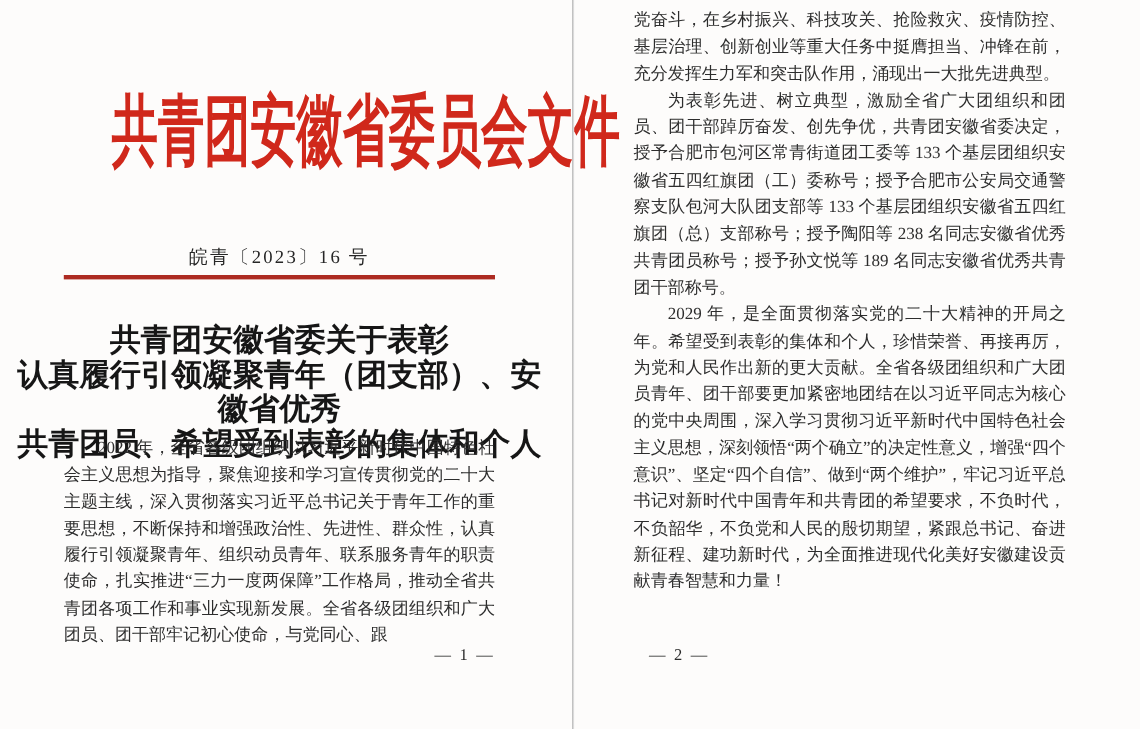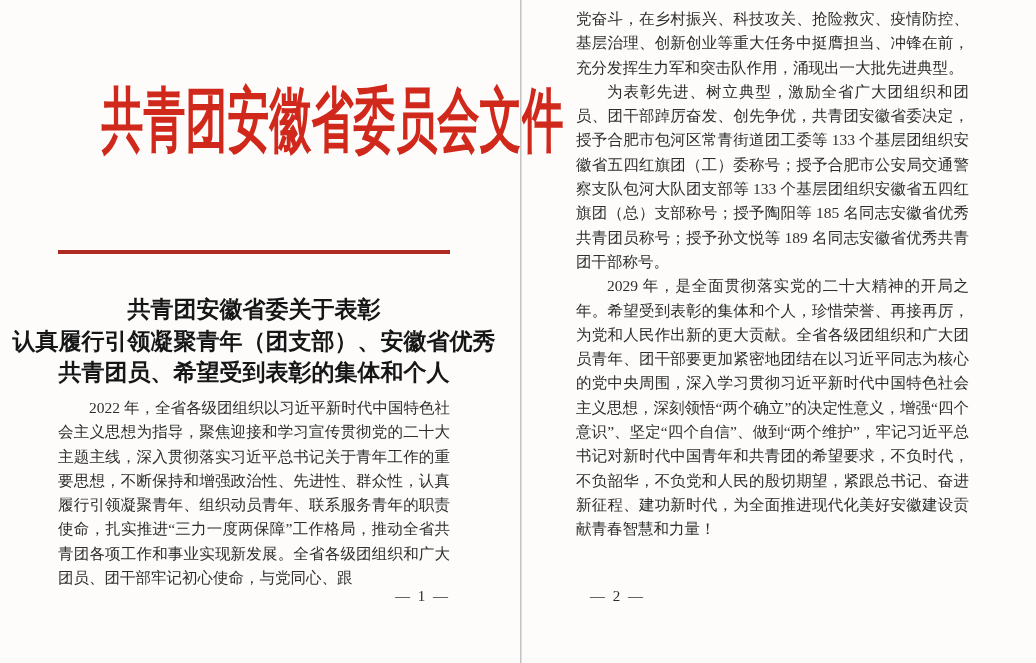--- a/index.html
+++ b/index.html
@@ -33,21 +33,21 @@
   .docnum{
     position:absolute;top:222px;left:0;width:508px;
     text-align:center;font-size:17px;letter-spacing:2px;color:#262626;
   }
   .redline{
     position:absolute;top:250px;left:58px;width:392px;height:4px;
     background:var(--rule-red);
   }
   .title{
     position:absolute;top:294px;left:6px;width:496px;
-    text-align:center;font-size:23px;font-weight:bold;
+    text-align:center;font-size:28px;font-weight:bold;
     line-height:31.5px;color:#161616;
   }
   .bodytext{
     position:absolute;
     font-size:15.5px;line-height:24.3px;color:var(--body-text);
     text-align:justify;
   }
   .body1{top:396px;left:58px;width:392px;}
   .body2{top:7px;left:54px;width:393px;}
   .para{margin:0;padding:0;}
@@ -58,36 +58,37 @@
   .pn1{left:58px;width:392px;text-align:right;}
   .pn2{left:68px;text-align:left;}
 </style>
 </head>
 <body>
 
 <div class="canvas">
 
   <div class="page page1">
     <div class="letterhead">共青团安徽省委员会文件</div>
+    <div class="docnum">皖青〔2023〕16 号</div>
     <div class="redline"></div>
     <div class="title">
       <div>共青团安徽省委关于表彰</div>
       <div>认真履行引领凝聚青年（团支部）、安徽省优秀</div>
       <div>共青团员、希望受到表彰的集体和个人</div>
     </div>
     <div class="bodytext body1">
         <p class="para indent">2022 年，全省各级团组织以习近平新时代中国特色社会主义思想为指导，聚焦迎接和学习宣传贯彻党的二十大主题主线，深入贯彻落实习近平总书记关于青年工作的重要思想，不断保持和增强政治性、先进性、群众性，认真履行引领凝聚青年、组织动员青年、联系服务青年的职责使命，扎实推进“三力一度两保障”工作格局，推动全省共青团各项工作和事业实现新发展。全省各级团组织和广大团员、团干部牢记初心使命，与党同心、跟</p>
       </div>
     <div class="pagenum pn1">— 1 —</div>
   </div>
 
   <div class="seam"></div>
 
   <div class="page page2">
     <div class="bodytext body2">
         <p class="para">党奋斗，在乡村振兴、科技攻关、抢险救灾、疫情防控、基层治理、创新创业等重大任务中挺膺担当、冲锋在前，充分发挥生力军和突击队作用，涌现出一大批先进典型。</p>
-        <p class="para indent">为表彰先进、树立典型，激励全省广大团组织和团员、团干部踔厉奋发、创先争优，共青团安徽省委决定，授予合肥市包河区常青街道团工委等 133 个基层团组织安徽省五四红旗团（工）委称号；授予合肥市公安局交通警察支队包河大队团支部等 133 个基层团组织安徽省五四红旗团（总）支部称号；授予陶阳等 185 名同志安徽省优秀共青团员称号；授予孙文悦等 189 名同志安徽省优秀共青团干部称号。</p>
+        <p class="para indent">为表彰先进、树立典型，激励全省广大团组织和团员、团干部踔厉奋发、创先争优，共青团安徽省委决定，授予合肥市包河区常青街道团工委等 133 个基层团组织安徽省五四红旗团（工）委称号；授予合肥市公安局交通警察支队包河大队团支部等 133 个基层团组织安徽省五四红旗团（总）支部称号；授予陶阳等 238 名同志安徽省优秀共青团员称号；授予孙文悦等 189 名同志安徽省优秀共青团干部称号。</p>
         <p class="para indent">2029 年，是全面贯彻落实党的二十大精神的开局之年。希望受到表彰的集体和个人，珍惜荣誉、再接再厉，为党和人民作出新的更大贡献。全省各级团组织和广大团员青年、团干部要更加紧密地团结在以习近平同志为核心的党中央周围，深入学习贯彻习近平新时代中国特色社会主义思想，深刻领悟“两个确立”的决定性意义，增强“四个意识”、坚定“四个自信”、做到“两个维护”，牢记习近平总书记对新时代中国青年和共青团的希望要求，不负时代，不负韶华，不负党和人民的殷切期望，紧跟总书记、奋进新征程、建功新时代，为全面推进现代化美好安徽建设贡献青春智慧和力量！</p>
       </div>
     <div class="pagenum pn2">— 2 —</div>
   </div>
 
 </div>
 
 </body></html>

